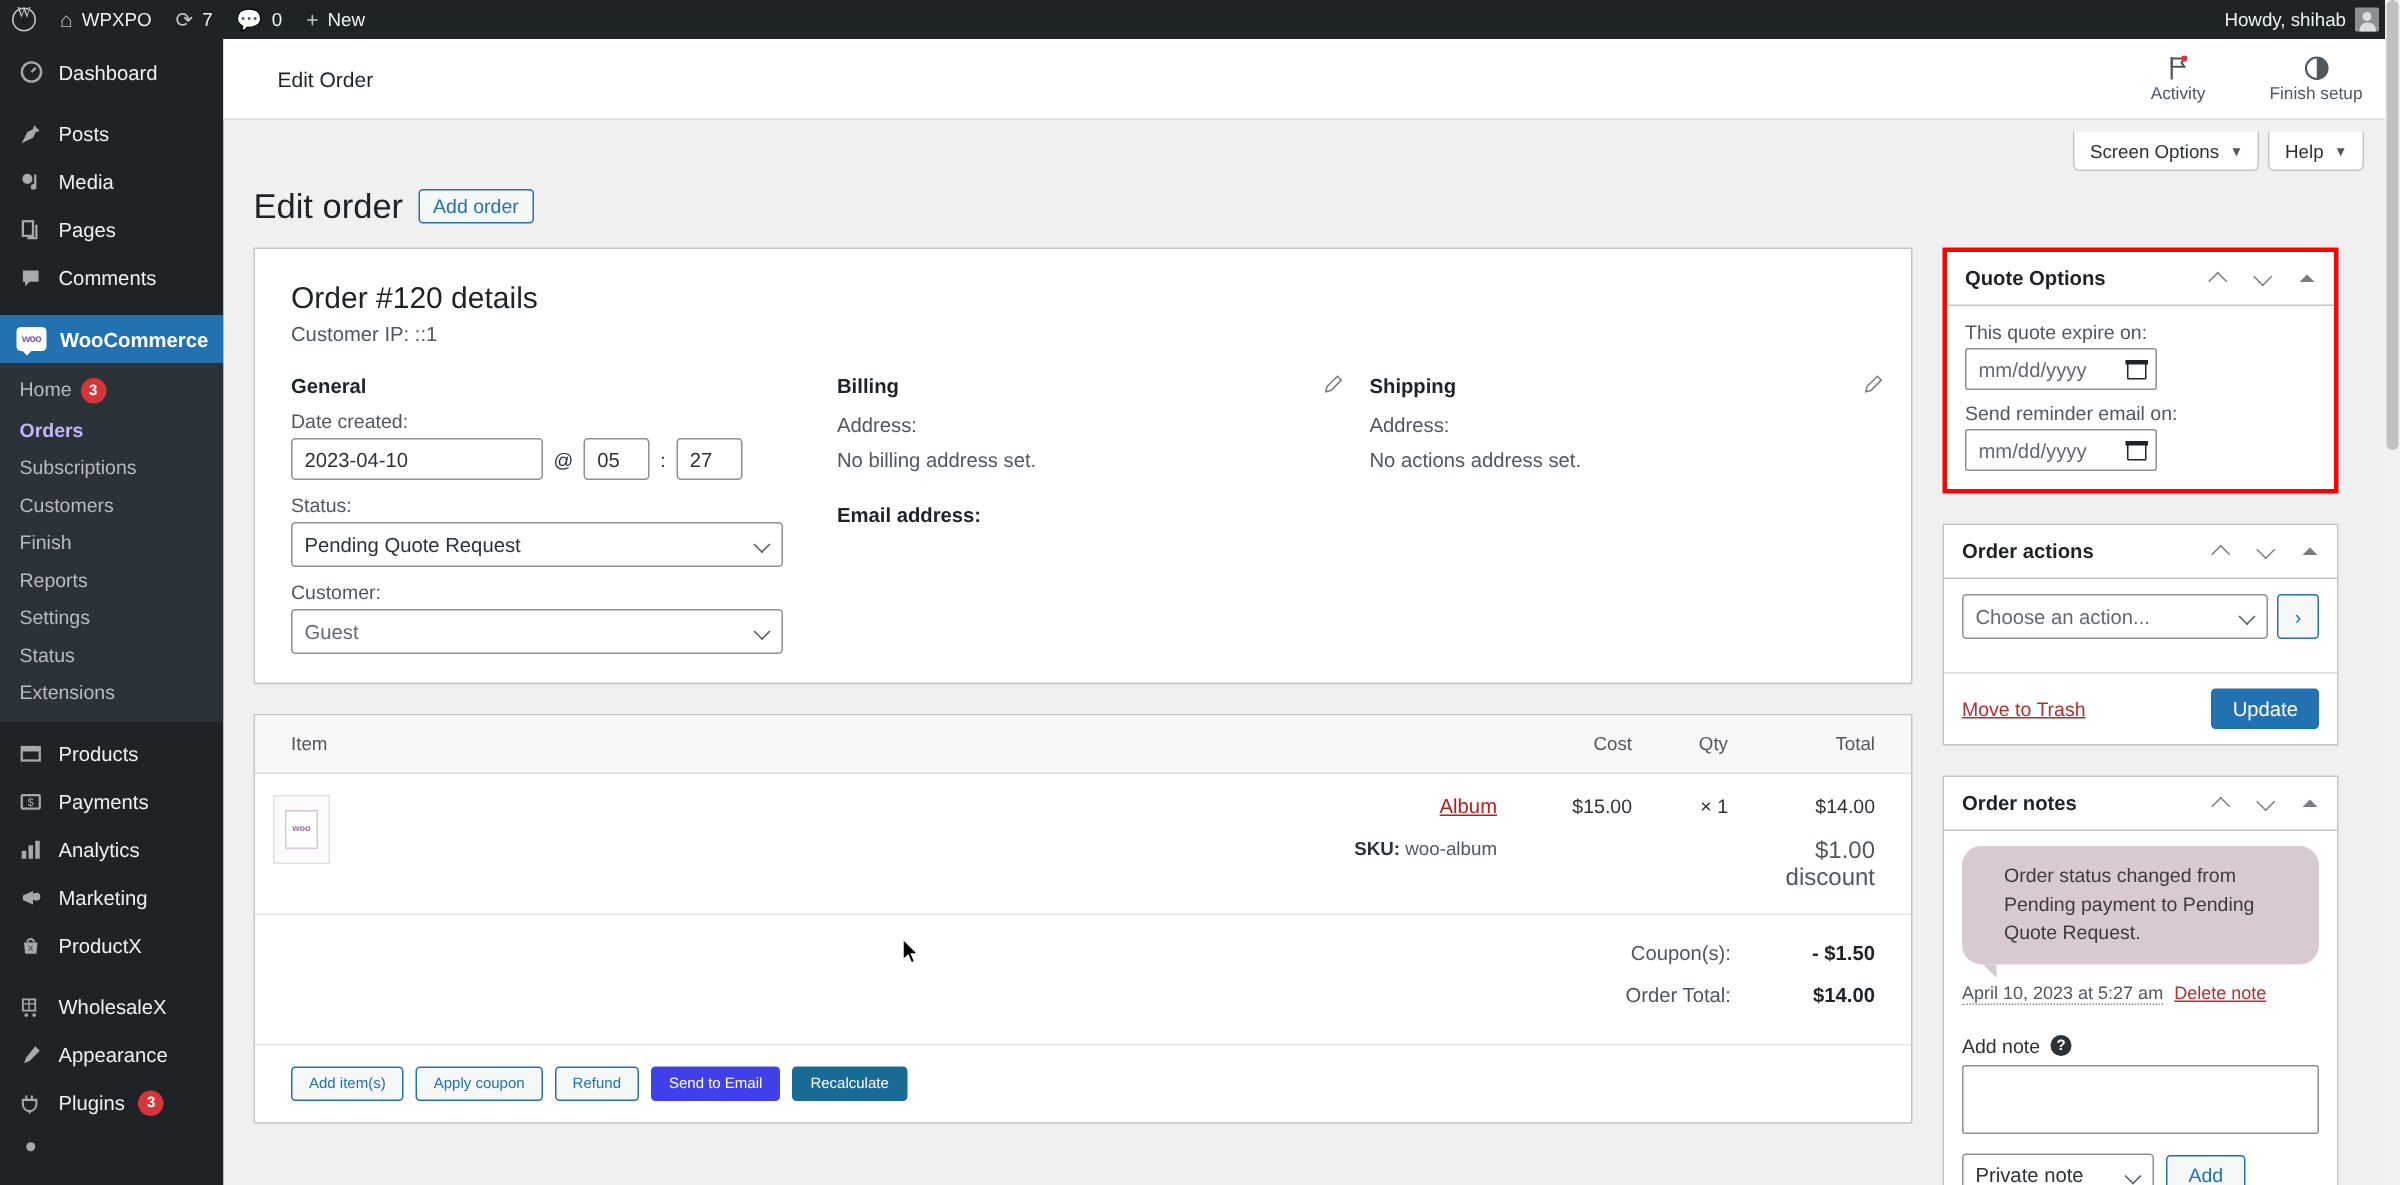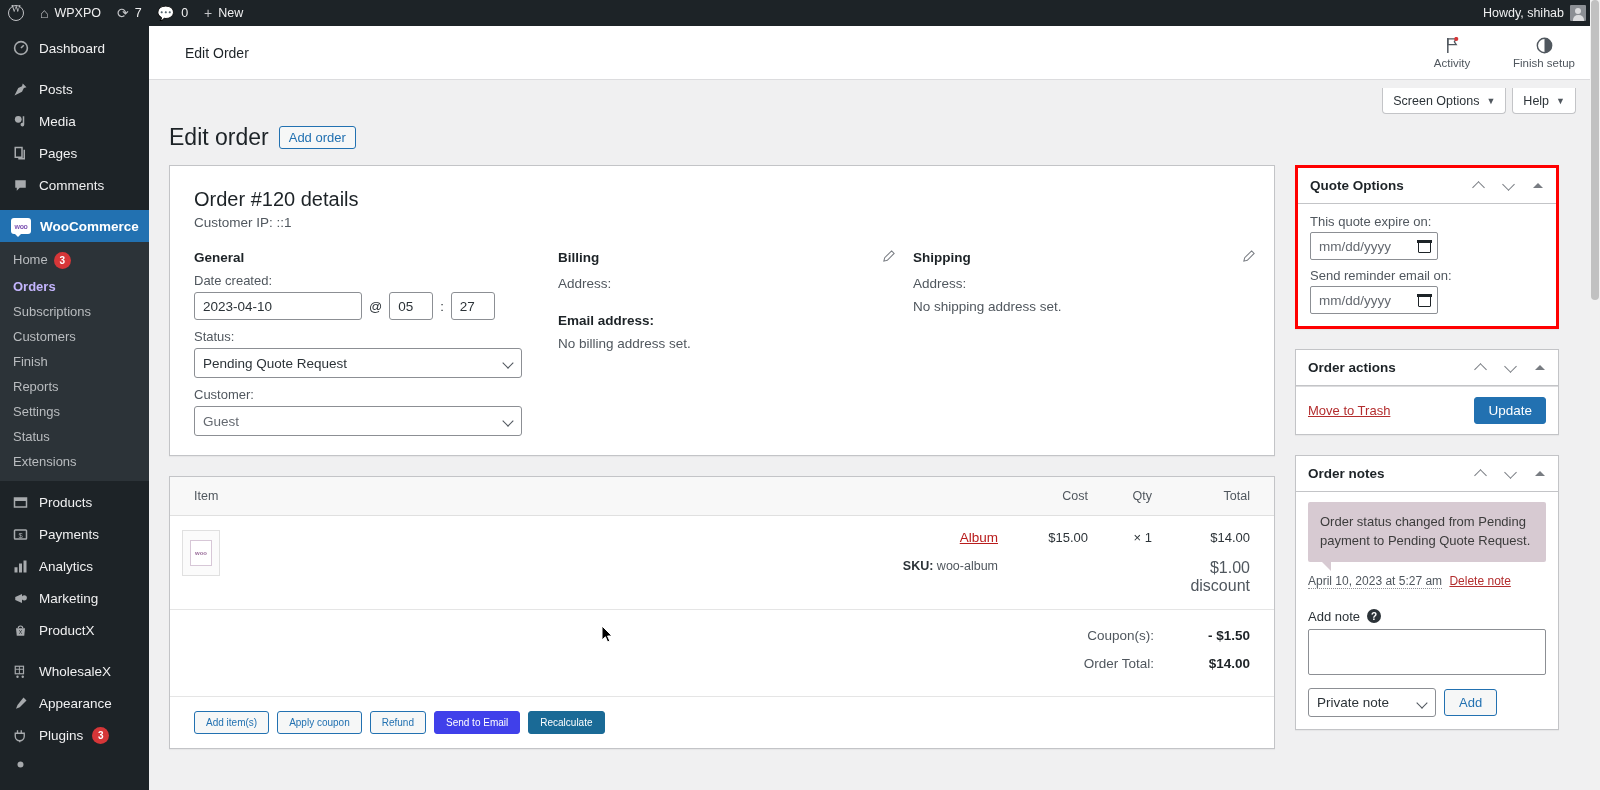--- a/index.html
+++ b/index.html
@@ -306,22 +306,22 @@
     display: flex; align-items: center;
   }
   .trash-link { color: #b32d2e; text-decoration: underline; font-size: 13px; }
   .update-btn {
     margin-left: auto; background: #2271b1; border: 1px solid #2271b1;
     color: #fff; padding: 5px 13px; border-radius: 3px; font-size: 13.5px;
   }
 
   .note-item { margin-bottom: 4px; }
   .note-bubble {
-    background: #d7cad2; color: #3c3c3c; padding: 11px 12px;
-    font-size: 13px; line-height: 1.45; position: relative; border-radius: 2px;
+    background: #d7cad2; color: #3c3c3c; padding: 11px 28px;
+    font-size: 13px; line-height: 1.45; position: relative; border-radius: 13px;
   }
   .note-bubble::after {
     content: ""; position: absolute; left: 14px; bottom: -9px;
     border: 9px solid transparent; border-top-color: #d7cad2;
     border-bottom: 0; border-right: 0;
   }
   .note-meta {
     margin-top: 12px; font-size: 12px; color: #50575e;
   }
   .note-meta abbr { border-bottom: 1px dotted #8c8f94; text-decoration: none; }
@@ -667,33 +667,33 @@
             </div>
 
             <div class="odc" style="width:355px;position:relative;">
               <h3>Billing</h3>
               <a class="edit-pencil" style="top:0;">
                 <svg width="12" height="12" viewBox="0 0 14 14">
                     <path d="M10 1 L13 4 L5 12 L1 13 L2 9 Z" fill="none" stroke="#787c82" stroke-width="1.2"></path>
                   </svg>
               </a>
               <div class="addr-line">Address:</div>
+              <div class="addr-line">No billing address set.</div>
               <div class="addr-line addr-strong" style="margin-top:14px;">Email address:</div>
-              <div class="addr-line">No billing address set.</div>
             </div>
 
             <div class="odc" style="width:355px;position:relative;">
               <h3>Shipping</h3>
               <a class="edit-pencil" style="top:0;right:-5px;">
                 <svg width="12" height="12" viewBox="0 0 14 14">
                     <path d="M10 1 L13 4 L5 12 L1 13 L2 9 Z" fill="none" stroke="#787c82" stroke-width="1.2"></path>
                   </svg>
               </a>
               <div class="addr-line">Address:</div>
-              <div class="addr-line">No shipping address set.</div>
+              <div class="addr-line">No actions address set.</div>
             </div>
           </div>
         </div>
 
         <div class="postbox">
           <div class="woocommerce_order_items_wrapper">
             <table class="woocommerce_order_items">
               <thead>
                 <tr>
                   <th class="nm" colspan="2">Item</th>
@@ -790,20 +790,30 @@
                   <i class="chev chev-up"></i>
                 </span>
               <span class="ord-btn">
                   <i class="chev chev-dn"></i>
                 </span>
               <span class="ord-btn">
                   <i class="tri-up"></i>
                 </span>
             </div>
           </div>
+          <div class="inside">
+            <div class="action-row">
+              <div class="sel-wrap">
+                <select class="sel placeholderish">
+                  <option>Choose an action...</option>
+                </select>
+              </div>
+              <a class="go-btn">›</a>
+            </div>
+          </div>
           <div class="major-actions">
             <a class="trash-link">Move to Trash</a>
             <button class="update-btn">Update</button>
           </div>
         </div>
 
         <div class="postbox">
           <div class="postbox-header">
             <h2>Order notes</h2>
             <div class="handle-order">

